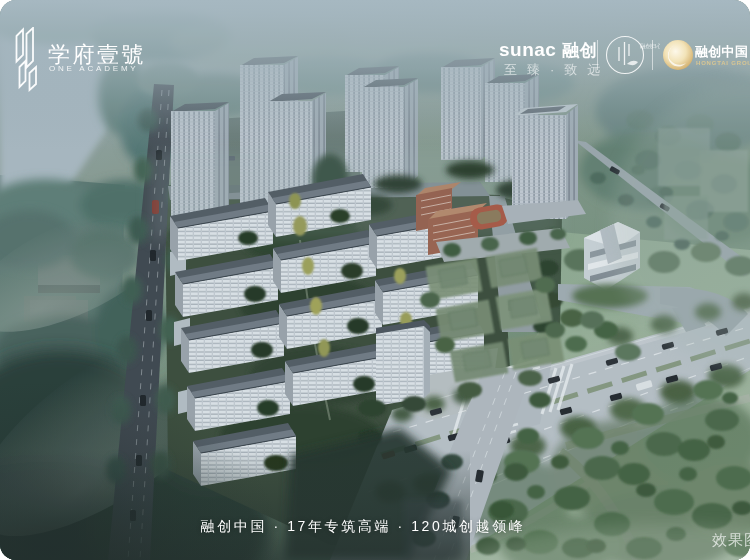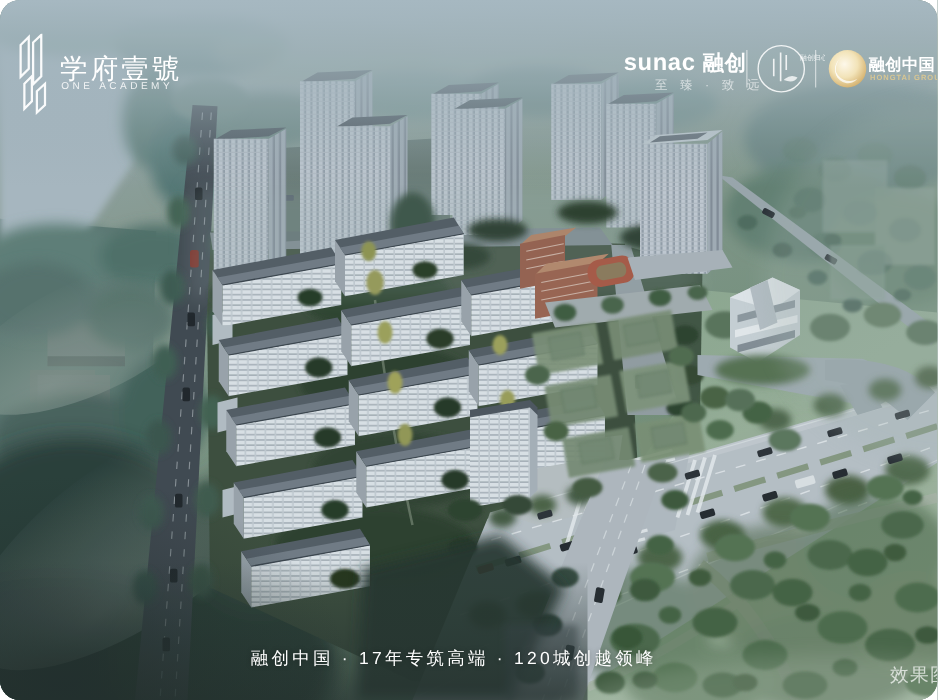--- a/index.html
+++ b/index.html
@@ -690,21 +690,21 @@
 <path d="M14.5,46 L21,40 L21,57 L14.5,63 Z"></path>
 </g>
 </svg>
 
 <div style="position:absolute;left:48px;top:40px;color:#ffffff;font-size:22px;letter-spacing:2.5px;font-weight:400;">学府壹號</div>
 
 <div style="position:absolute;left:49px;top:64px;color:rgba(255,255,255,0.85);font-size:8px;letter-spacing:2.8px;">ONE ACADEMY</div>
 
 <div style="position:absolute;left:499px;top:39px;color:#fff;font-size:19px;font-weight:700;letter-spacing:0.5px;">sunac <span style="font-size:17px;">融创</span></div>
 
-<div style="position:absolute;left:524px;top:61px;color:rgba(255,255,255,0.62);font-size:10px;letter-spacing:10px;">至臻·致远</div>
+<div style="position:absolute;left:504px;top:61px;color:rgba(255,255,255,0.62);font-size:13px;letter-spacing:10px;">至臻·致远</div>
 
 <div style="position:absolute;left:597px;top:40px;width:1px;height:30px;background:rgba(255,255,255,0.55);"></div>
 
 <svg width="60" height="50" viewBox="0 0 60 50" style="left:600px;top:32px;">
 <circle cx="25" cy="23" r="18.5" fill="none" stroke="#ffffff" stroke-width="1.1" opacity="0.85"></circle>
 <g stroke="#ffffff" stroke-width="1.3" opacity="0.85" fill="none">
 <line x1="19" y1="15" x2="19" y2="29"></line>
 <line x1="24.5" y1="10" x2="24.5" y2="33"></line>
 <line x1="29" y1="12" x2="29" y2="24"></line>
 <path d="M28,31 q5,-4 10,-1 q-3,5 -11,2" fill="#ffffff" stroke="none" opacity="0.9"></path>

